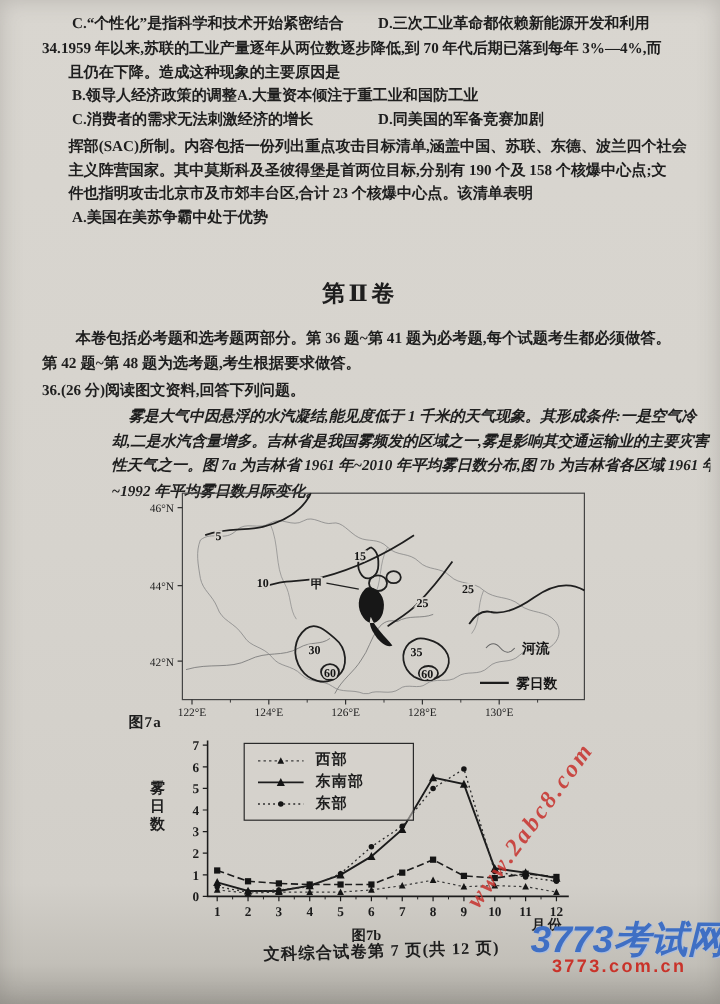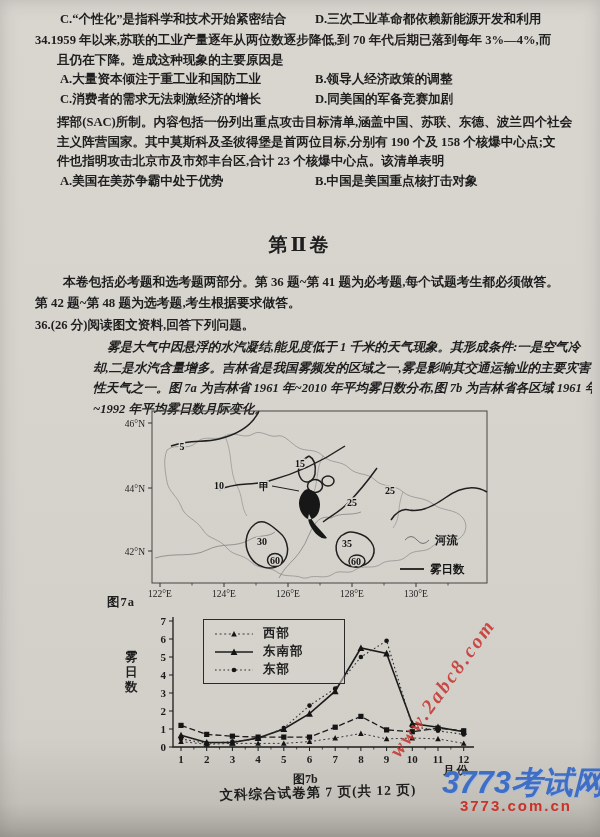--- a/index.html
+++ b/index.html
@@ -47,36 +47,35 @@
 
   <div class="abs opt-row" style="top:10px">
     <div class="line col-l">C.“个性化”是指科学和技术开始紧密结合</div>
     <div class="line">D.三次工业革命都依赖新能源开发和利用</div>
   </div>
 
   <div class="abs" style="top:31px">
     <div class="line">34.1959 年以来,苏联的工业产量逐年从两位数逐步降低,到 70 年代后期已落到每年 3%—4%,而</div>
     <div class="line cont">且仍在下降。造成这种现象的主要原因是</div>
     <div class="opt-row">
+      <div class="line">B.领导人经济政策的调整</div>
       <div class="line col-l">A.大量资本倾注于重工业和国防工业</div>
-      <div class="line">B.领导人经济政策的调整</div>
     </div>
     <div class="opt-row">
       <div class="line col-l">C.消费者的需求无法刺激经济的增长</div>
       <div class="line">D.同美国的军备竞赛加剧</div>
     </div>
   </div>
 
   <div class="abs" style="top:113px">
     <div class="line cont">挥部(SAC)所制。内容包括一份列出重点攻击目标清单,涵盖中国、苏联、东德、波兰四个社会</div>
     <div class="line cont">主义阵营国家。其中莫斯科及圣彼得堡是首两位目标,分别有 190 个及 158 个核爆中心点;文</div>
     <div class="line cont">件也指明攻击北京市及市郊丰台区,合计 23 个核爆中心点。该清单表明</div>
     <div class="opt-row">
       <div class="line col-l">A.美国在美苏争霸中处于优势</div>
-      <div class="line">B.中国是美国重点核打击对象</div>
     </div>
   </div>
 
   <div id="part2-title">第Ⅱ卷</div>
 
   <div class="abs" id="intro" style="top:272px">
     <div class="line ind">本卷包括必考题和选考题两部分。第 36 题~第 41 题为必考题,每个试题考生都必须做答。</div>
     <div class="line">第 42 题~第 48 题为选考题,考生根据要求做答。</div>
   </div>
 

